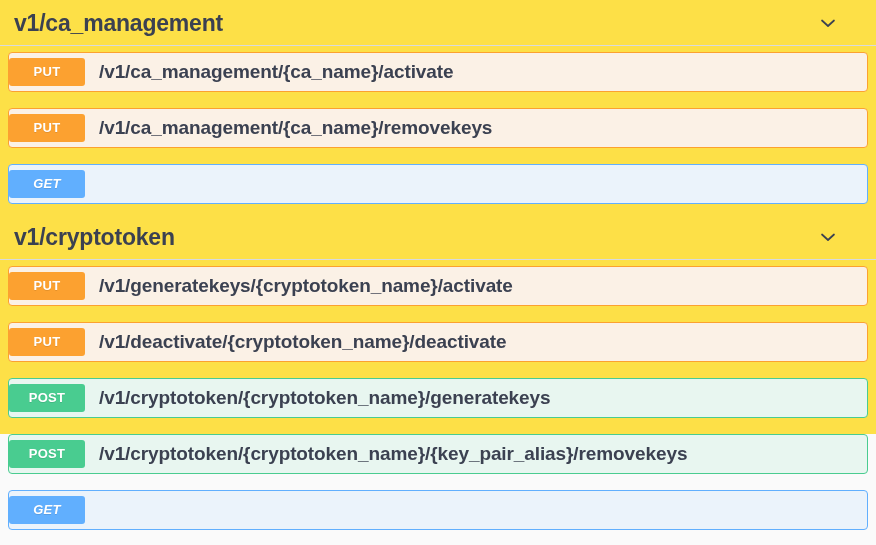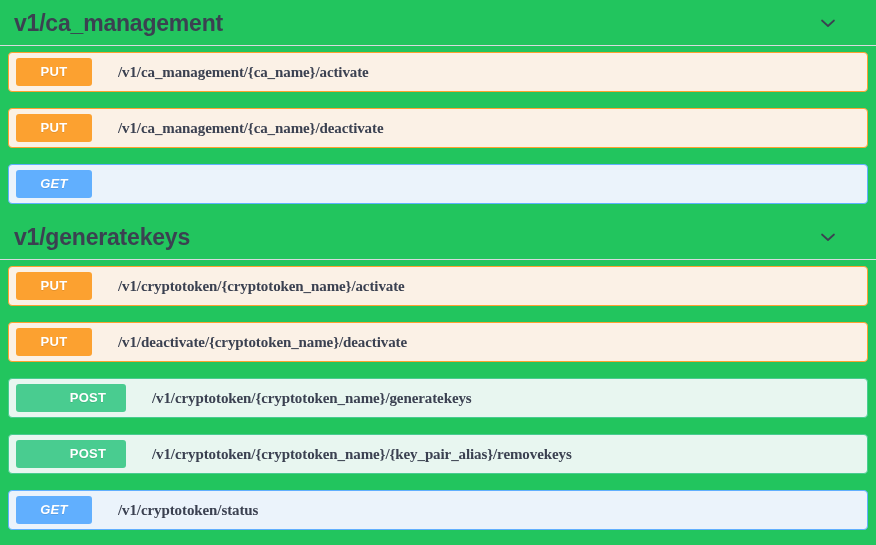--- a/index.html
+++ b/index.html
@@ -7,23 +7,23 @@
     padding: 0;
     background: #fafafa;
     width: 876px;
     height: 545px;
     overflow: hidden;
     font-family: "Liberation Sans", sans-serif;
   }
 
   .swagger-root {
     width: 876px;
-    height: 545px;
+    height: 434px;
     box-sizing: border-box;
-    background: #22c55e;
+    background: #fde047;
     position: relative;
   }
 
   
   .tag-section {
     padding: 0;
   }
 
   .tag-header {
     display: flex;
@@ -77,49 +77,48 @@
     border-style: solid;
     padding: 0;
     cursor: pointer;
     position: relative;
   }
 
   .op-row .method {
     flex: 0 0 auto;
     width: 76px;
     height: 28px;
-    margin-left: 7px;
     border-radius: 3px;
     color: #ffffff;
     font-family: "Liberation Sans", sans-serif;
     font-size: 13px;
     font-weight: bold;
     letter-spacing: 0.3px;
     text-align: center;
     line-height: 28px;
     text-shadow: 0 1px 0 rgba(0,0,0,0.10);
   }
 
   .op-row .path {
     flex: 1 1 auto;
-    margin-left: 26px;
-    font-family: Liberation Serif, serif;
-    font-size: 15px;
+    margin-left: 14px;
+    font-family: Liberation Sans, sans-serif;
+    font-size: 19px;
     font-weight: bold;
     color: #3b4151;
     white-space: nowrap;
     overflow: hidden;
     text-overflow: ellipsis;
     letter-spacing: -0.1px;
   }
 
   
   .m-put  { background: #fca130; }
   .m-get  { background: #61affe; font-style: italic; }
-  .m-post { background: #49cc90; padding-left: 34px; }
+  .m-post { background: #49cc90; }
 
   .row-put  { background: #fbf1e6; border-color: #fca130; }
   .row-get  { background: #ebf3fb; border-color: #61affe; }
   .row-post { background: #e8f6f0; border-color: #49cc90; }
 
   .spacer-top { height: 6px; }
 </style>
 </head>
 <body>
 
@@ -136,54 +135,53 @@
           </span>
         </div>
         <div class="tag-rule"></div>
         <div class="op-list">
           <div class="op-row row-put">
             <span class="method m-put">PUT</span>
             <span class="path">/v1/ca_management/{ca_name}/activate</span>
           </div>
           <div class="op-row row-put">
             <span class="method m-put">PUT</span>
-            <span class="path">/v1/ca_management/{ca_name}/deactivate</span>
+            <span class="path">/v1/ca_management/{ca_name}/removekeys</span>
           </div>
           <div class="op-row row-get">
             <span class="method m-get">GET</span>
           </div>
         </div>
       </div>
       <div class="tag-section">
         <div class="tag-header">
-          <span class="tag-title">v1/generatekeys</span>
+          <span class="tag-title">v1/cryptotoken</span>
           <span class="chevron">
             <svg width="20" height="20" viewBox="0 0 20 20" fill="none" xmlns="http://www.w3.org/2000/svg">
               <path d="M4 7.5 L10 13 L16 7.5" stroke="#3b4151" stroke-width="1.7" stroke-linecap="round" stroke-linejoin="round" fill="none"></path>
             </svg>
           </span>
         </div>
         <div class="tag-rule"></div>
         <div class="op-list">
           <div class="op-row row-put">
             <span class="method m-put">PUT</span>
-            <span class="path">/v1/cryptotoken/{cryptotoken_name}/activate</span>
+            <span class="path">/v1/generatekeys/{cryptotoken_name}/activate</span>
           </div>
           <div class="op-row row-put">
             <span class="method m-put">PUT</span>
             <span class="path">/v1/deactivate/{cryptotoken_name}/deactivate</span>
           </div>
           <div class="op-row row-post">
             <span class="method m-post">POST</span>
             <span class="path">/v1/cryptotoken/{cryptotoken_name}/generatekeys</span>
           </div>
           <div class="op-row row-post">
             <span class="method m-post">POST</span>
             <span class="path">/v1/cryptotoken/{cryptotoken_name}/{key_pair_alias}/removekeys</span>
           </div>
           <div class="op-row row-get">
             <span class="method m-get">GET</span>
-            <span class="path">/v1/cryptotoken/status</span>
           </div>
         </div>
       </div>
     </div>
 </div>
 
 </body></html>

